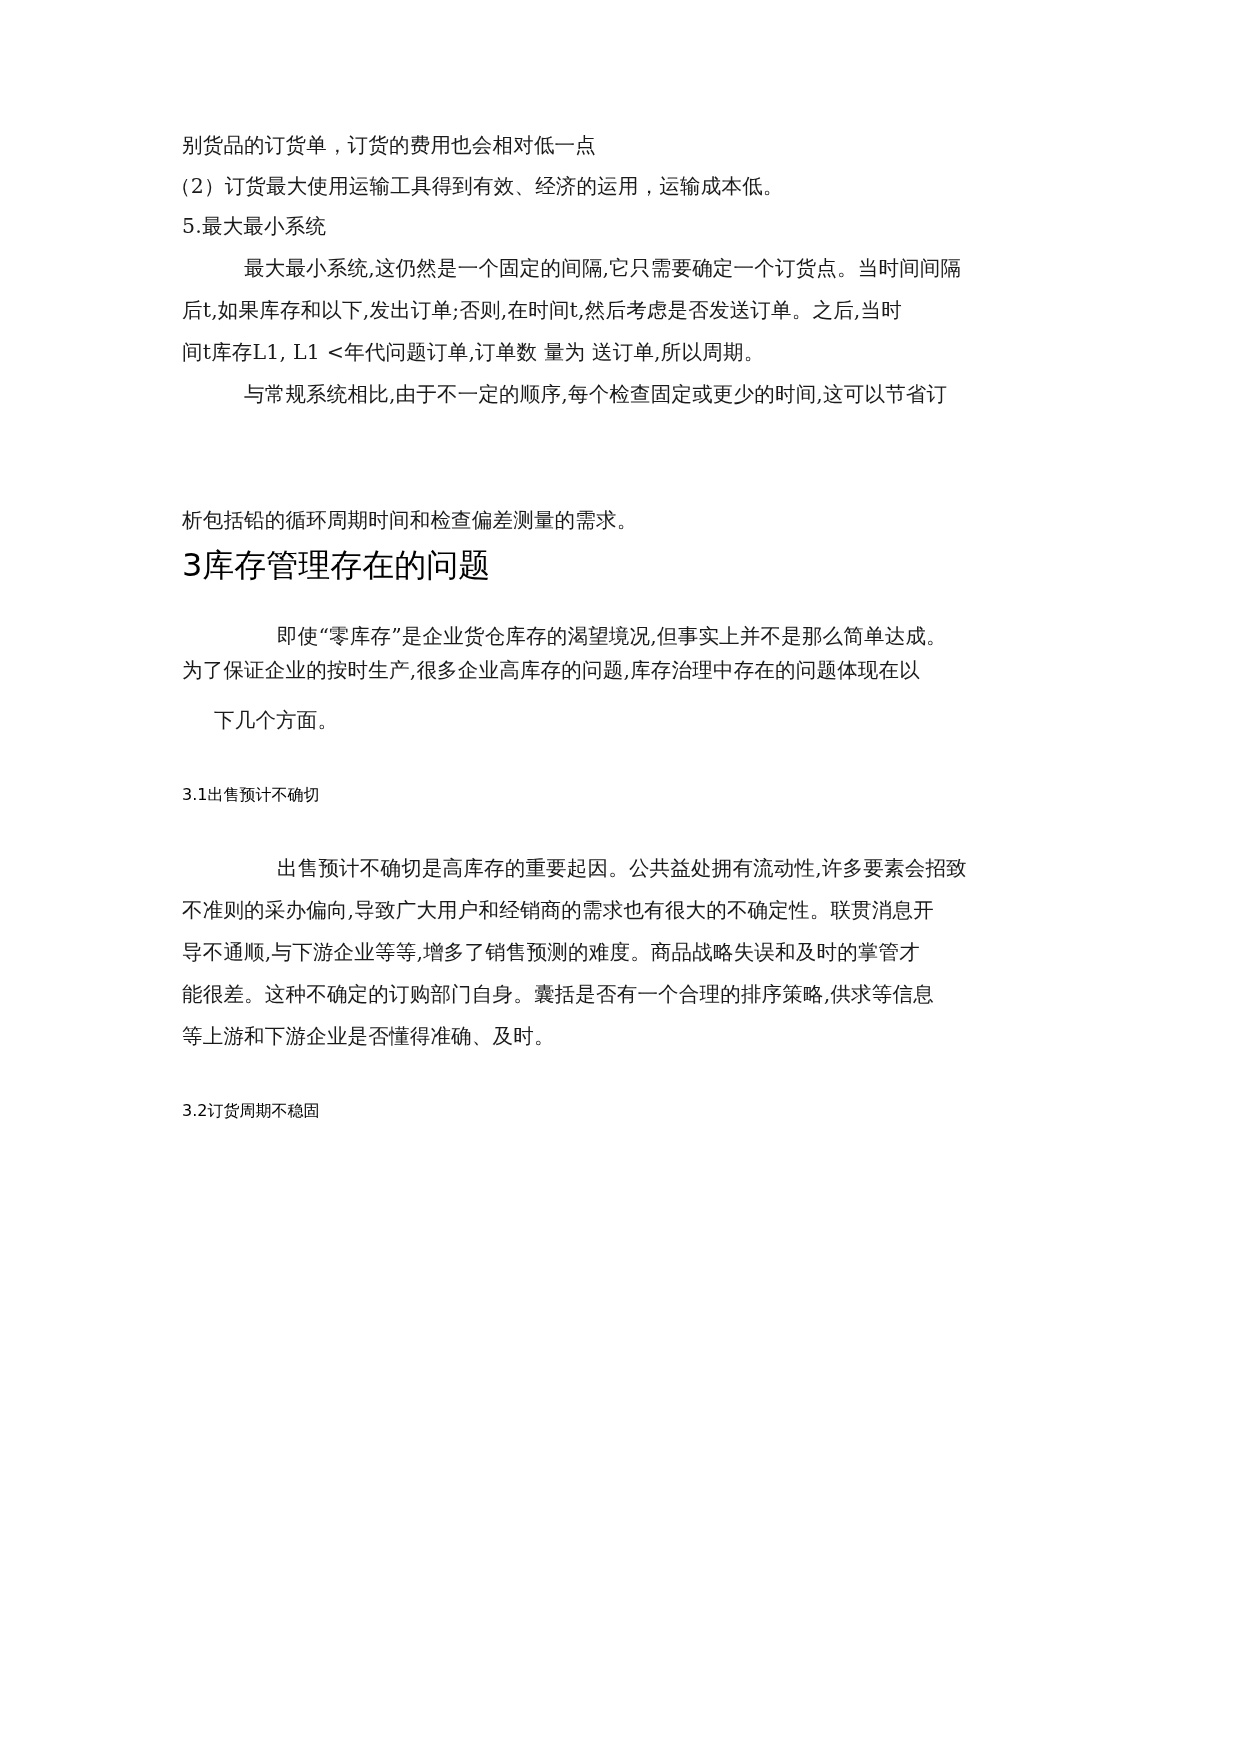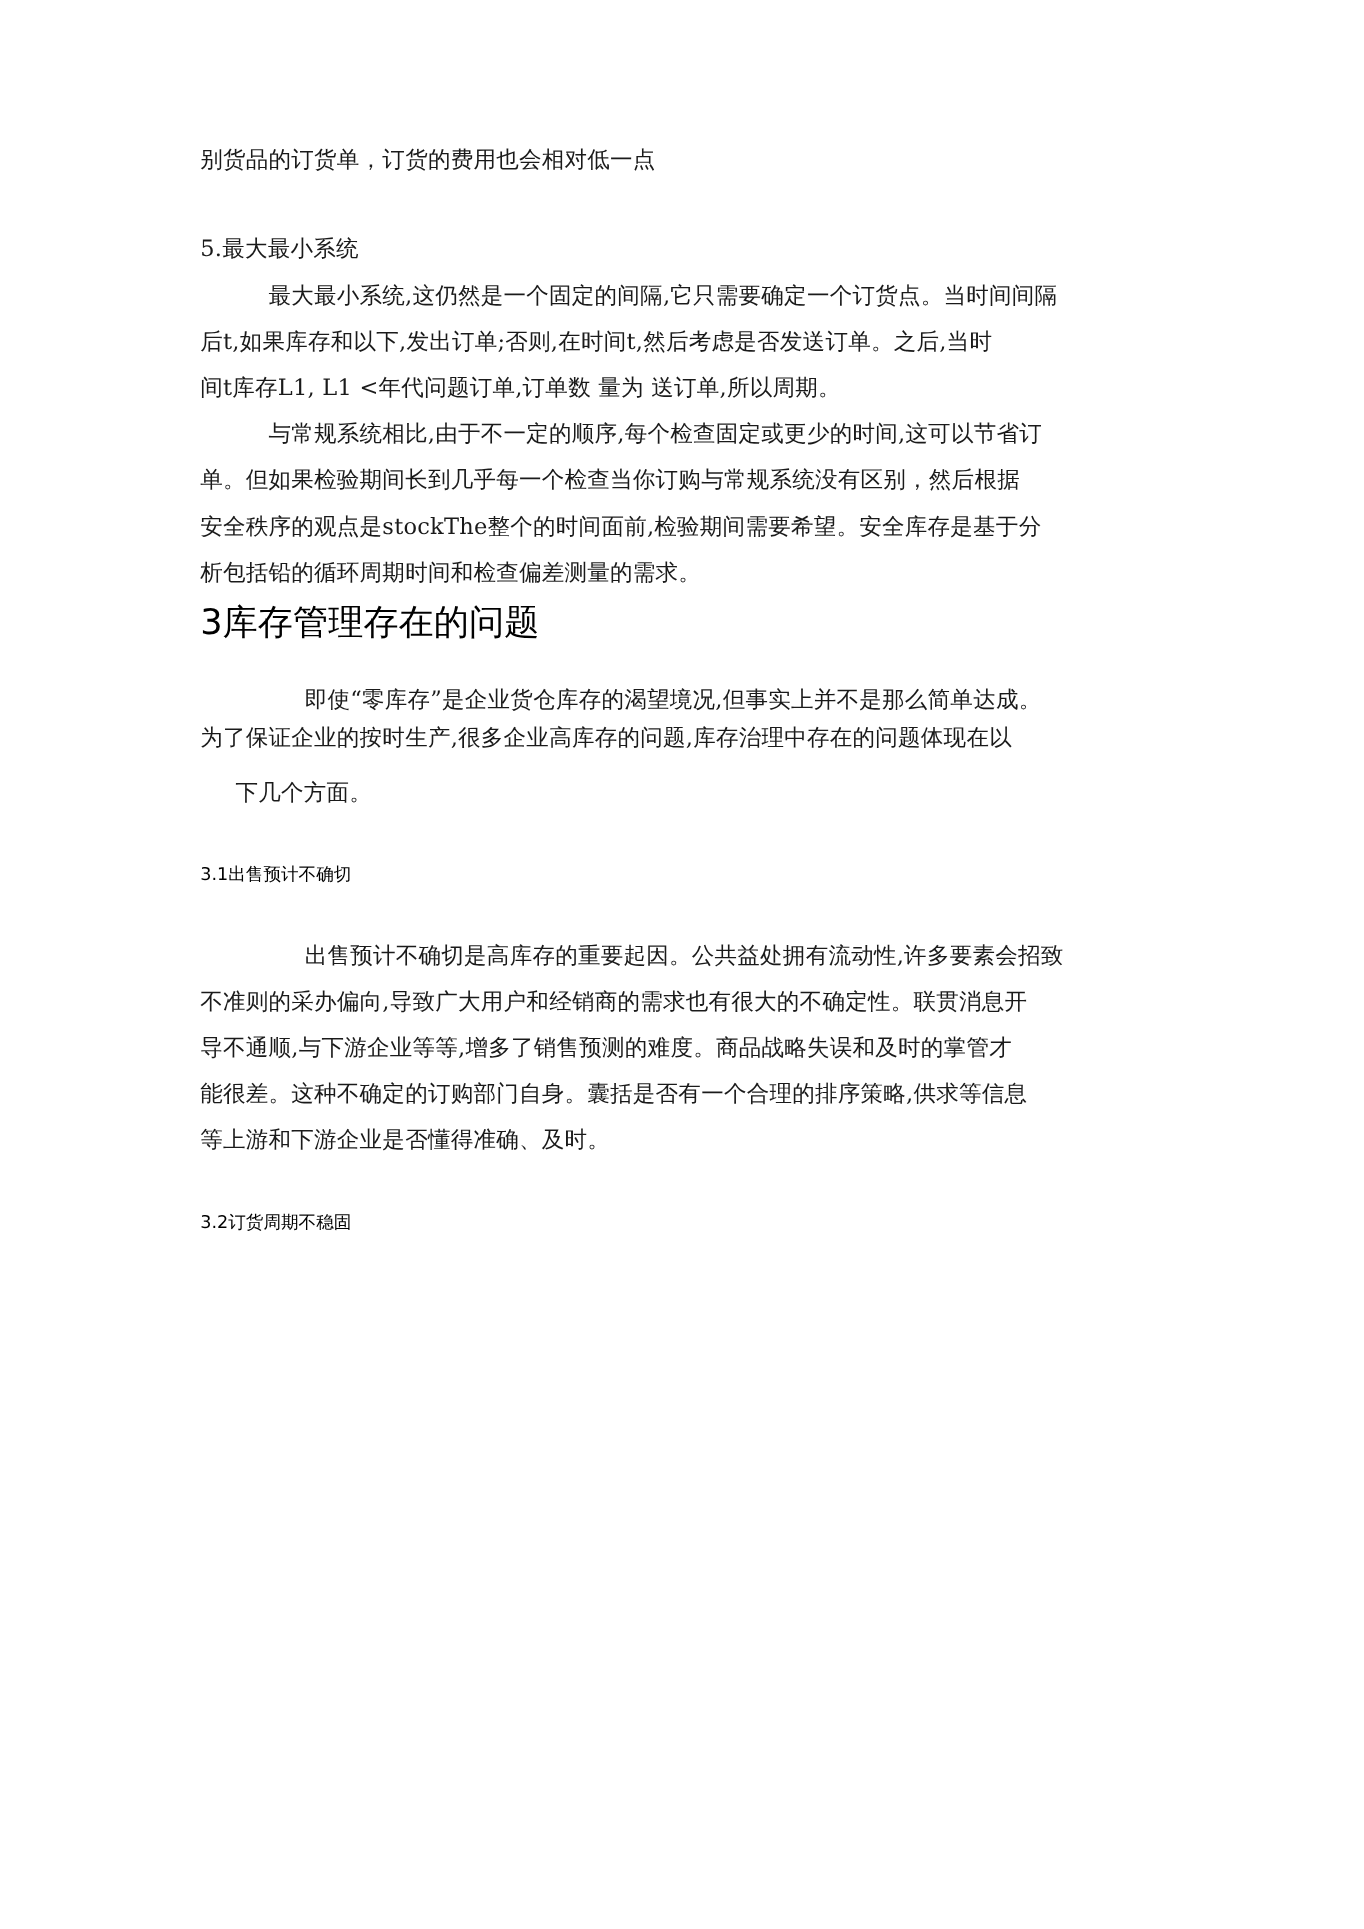--- a/index.html
+++ b/index.html
@@ -45,29 +45,28 @@
     }
     .heading.h2 { font-size: 32px; line-height: 34px; }
     .heading.h3 { font-size: 16px; line-height: 34px; }
   </style>
 </head>
 <body>
 
 <div class="page">
 
   <div class="line body" style="top:131px;">别货品的订货单，订货的费用也会相对低一点</div>
+  <div class="line body" style="top:172px; left:170px;">（2）订货最大使用运输工具得到有效、经济的运用，运输成本低。</div>
   <div class="line body" style="top:212px;">5.最大最小系统</div>
 
   <div class="line body indent1" style="top:254px;">最大最小系统,这仍然是一个固定的间隔,它只需要确定一个订货点。当时间间隔</div>
   <div class="line body" style="top:296px;">后t,如果库存和以下,发出订单;否则,在时间t,然后考虑是否发送订单。之后,当时</div>
   <div class="line body" style="top:338px;">间t库存L1, L1 &lt;年代问题订单,订单数  量为  送订单,所以周期。</div>
 
   <div class="line body indent1" style="top:380px;">与常规系统相比,由于不一定的顺序,每个检查固定或更少的时间,这可以节省订</div>
-  <div class="line body" style="top:422px;">单。但如果检验期间长到几乎每一个检查当你订购与常规系统没有区别，然后根据</div>
-  <div class="line body" style="top:464px;">安全秩序的观点是stockThe整个的时间面前,检验期间需要希望。安全库存是基于分</div>
   <div class="line body" style="top:506px;">析包括铅的循环周期时间和检查偏差测量的需求。</div>
 
   <div class="heading h2" style="top:548px;">3库存管理存在的问题</div>
 
   <div class="line body indent2" style="top:622px;">即使“零库存”是企业货仓库存的渴望境况,但事实上并不是那么简单达成。</div>
   <div class="line body" style="top:656px;text-align:center;">为了保证企业的按时生产,很多企业高库存的问题,库存治理中存在的问题体现在以</div>
   <div class="line body" style="top:706px;margin-left:32px;">下几个方面。</div>
 
   <div class="heading h3" style="top:778px;">3.1出售预计不确切</div>
 

